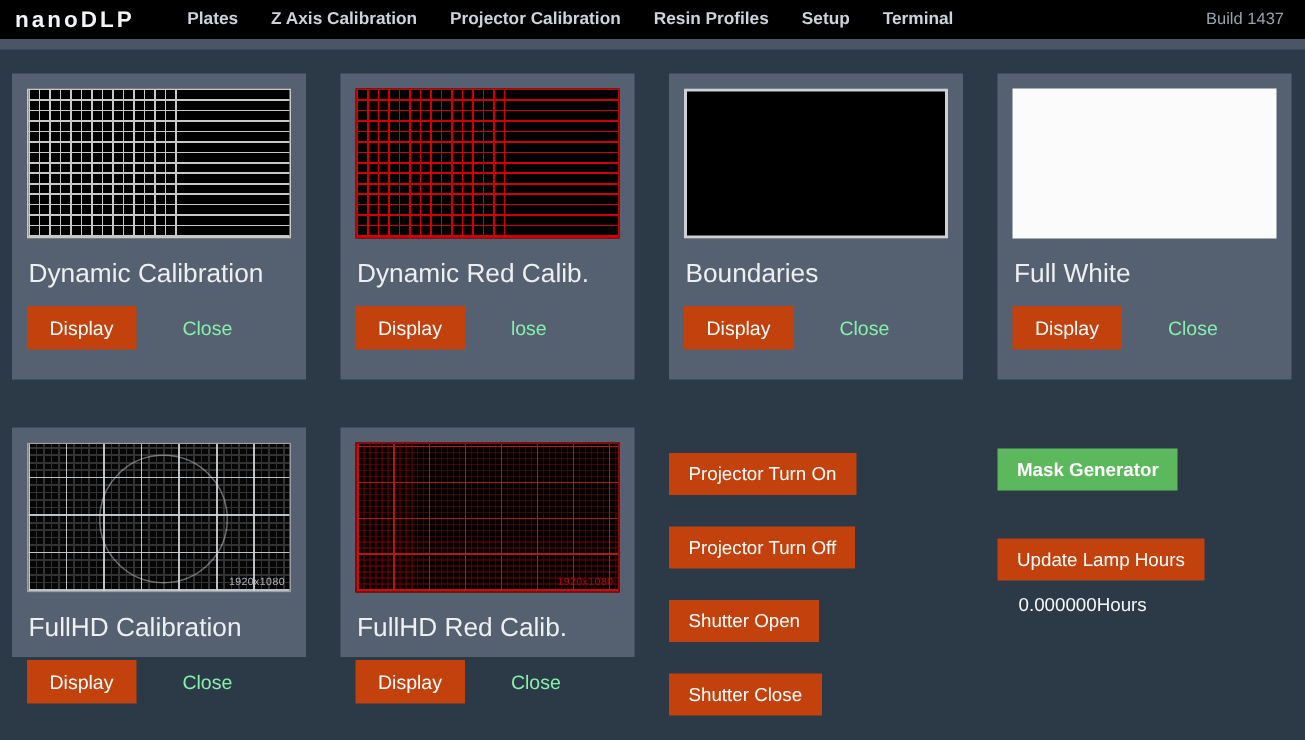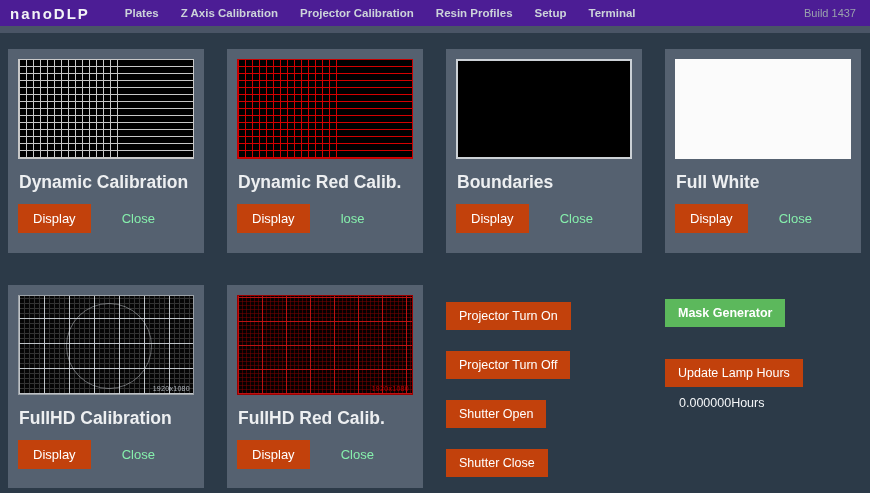--- a/index.html
+++ b/index.html
@@ -6,21 +6,21 @@
   html,body { width:870px; height:493px; overflow:hidden; }
   body {
     font-family:"Liberation Sans", sans-serif;
     background:#2c3a48;
     color:#e8ebee;
   }
 
   
   .topbar {
     height:26px;
-    background:#4c1d95;
+    background:#000000;
     display:flex;
     align-items:center;
     padding:0 14px 0 10px;
   }
   .logo {
     font-size:15px;
     font-weight:bold;
     letter-spacing:2px;
     color:#f2f4f6;
     cursor:pointer;
@@ -56,21 +56,21 @@
     column-gap:23px;
     row-gap:32px;
   }
 
   
   .card {
     background:#556170;
     padding:10px 10px 0 10px;
     height:204px;
   }
-  .card.r2 { height:203px; }
+  .card.r2 { height:153px; }
   .thumb {
     height:100px;
     width:100%;
     position:relative;
   }
   .thumb-dynamic {
     background-color:#000;
     border:1px solid #c8c8c8;
     background-image:
       repeating-linear-gradient(0deg, #c8c8c8 0 1px, transparent 1px 7px),
@@ -124,21 +124,21 @@
     right:3px; bottom:2px;
     font-size:7px;
     color:#aeb4ba;
     letter-spacing:.3px;
   }
   .res-label.red { color:#c00000; }
 
   .card-title {
     font-size:17.5px;
     color:#edeff1;
-    font-weight:700;
+    font-weight:400;
     margin:13px 0 11px 1px;
     white-space:nowrap;
   }
   .card-actions { display:flex; align-items:center; }
 
   
   .btn {
     display:inline-block;
     background:#c2410c;
     color:#fff;

